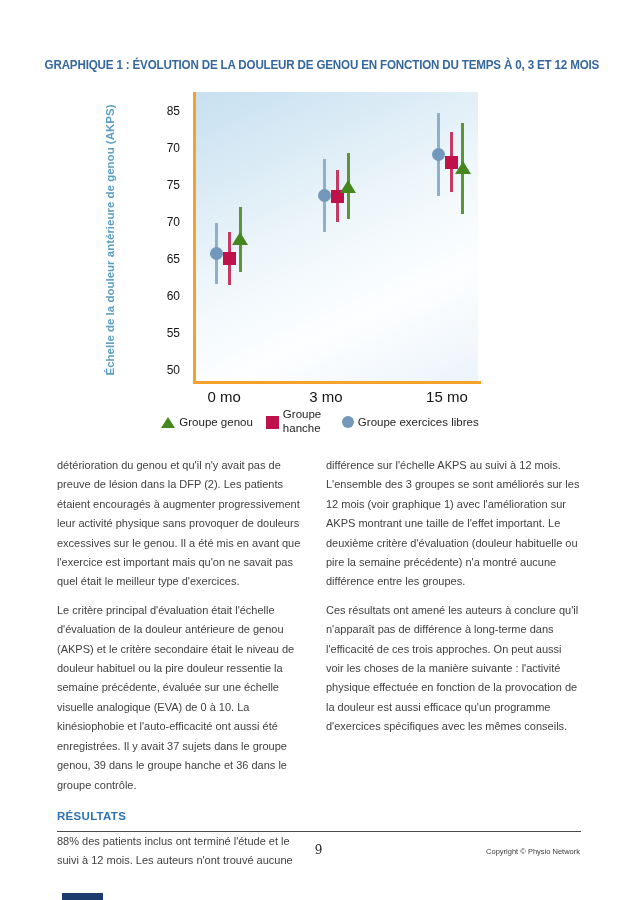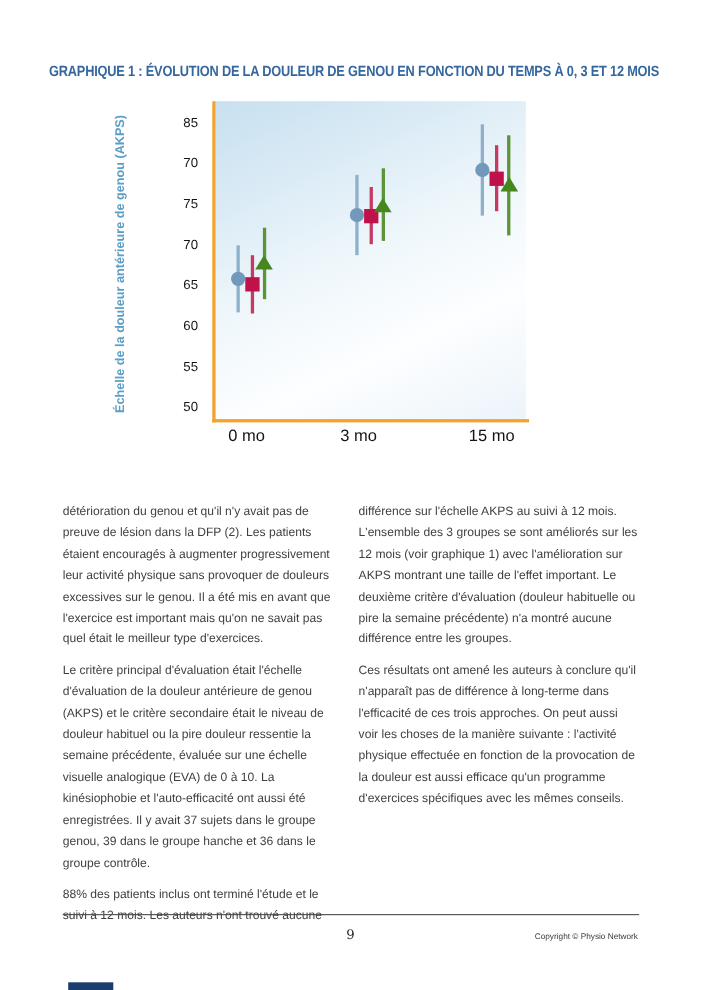--- a/index.html
+++ b/index.html
@@ -106,26 +106,41 @@
         <span style="top: 121.679px;">70</span>
         <span style="top: 84.6282px;">75</span>
         <span style="top: 47.5769px;">70</span>
         <span style="top: 10.5256px;">85</span>
       </div>
     <div id="x-labels">
         <span style="left: 28.2px;">0 mo</span>
         <span style="left: 130px;">3 mo</span>
         <span style="left: 250.98px;">15 mo</span>
       </div>
+    <div id="legend">
+        <div class="legend-item">
+          <span class="lg-mk lg-triangle" style="border-bottom: 11px solid rgb(69, 134, 30);"></span>
+          <span class="legend-label">Groupe genou</span>
+        </div>
+        <div class="legend-item">
+          <span class="lg-mk lg-square" style="background: rgb(191, 17, 74);"></span>
+          <span class="legend-label">Groupe hanche</span>
+        </div>
+        <div class="legend-item">
+          <span class="lg-mk lg-circle" style="background: rgb(114, 153, 188);"></span>
+          <span class="legend-label">Groupe exercices libres</span>
+        </div>
+      </div>
   </div>
 
   <div class="columns">
     <div class="col">
       <p>détérioration du genou et qu'il n'y avait pas de preuve de lésion dans la DFP (2). Les patients étaient encouragés à augmenter progressivement leur activité physique sans provoquer de douleurs excessives sur le genou. Il a été mis en avant que l'exercice est important mais qu'on ne savait pas quel était le meilleur type d'exercices.</p>
       <p>Le critère principal d'évaluation était l'échelle d'évaluation de la douleur antérieure de genou (AKPS) et le critère secondaire était le niveau de douleur habituel ou la pire douleur ressentie la semaine précédente, évaluée sur une échelle visuelle analogique (EVA) de 0 à 10. La kinésiophobie et l'auto-efficacité ont aussi été enregistrées. Il y avait 37 sujets dans le groupe genou, 39 dans le groupe hanche et 36 dans le groupe contrôle.</p>
+      <h2>RÉSULTATS</h2>
       <p>88% des patients inclus ont terminé l'étude et le suivi à 12 mois. Les auteurs n'ont trouvé aucune</p>
     </div>
     <div class="col">
       <p>différence sur l'échelle AKPS au suivi à 12 mois. L'ensemble des 3 groupes se sont améliorés sur les 12 mois (voir graphique 1) avec l'amélioration sur AKPS montrant une taille de l'effet important. Le deuxième critère d'évaluation (douleur habituelle ou pire la semaine précédente) n'a montré aucune différence entre les groupes.</p>
       <p>Ces résultats ont amené les auteurs à conclure qu'il n'apparaît pas de différence à long-terme dans l'efficacité de ces trois approches. On peut aussi voir les choses de la manière suivante : l'activité physique effectuée en fonction de la provocation de la douleur est aussi efficace qu'un programme d'exercices spécifiques avec les mêmes conseils.</p>
     </div>
   </div>
 
   <div class="footer-rule"></div>
   <div class="page-number">9</div>

